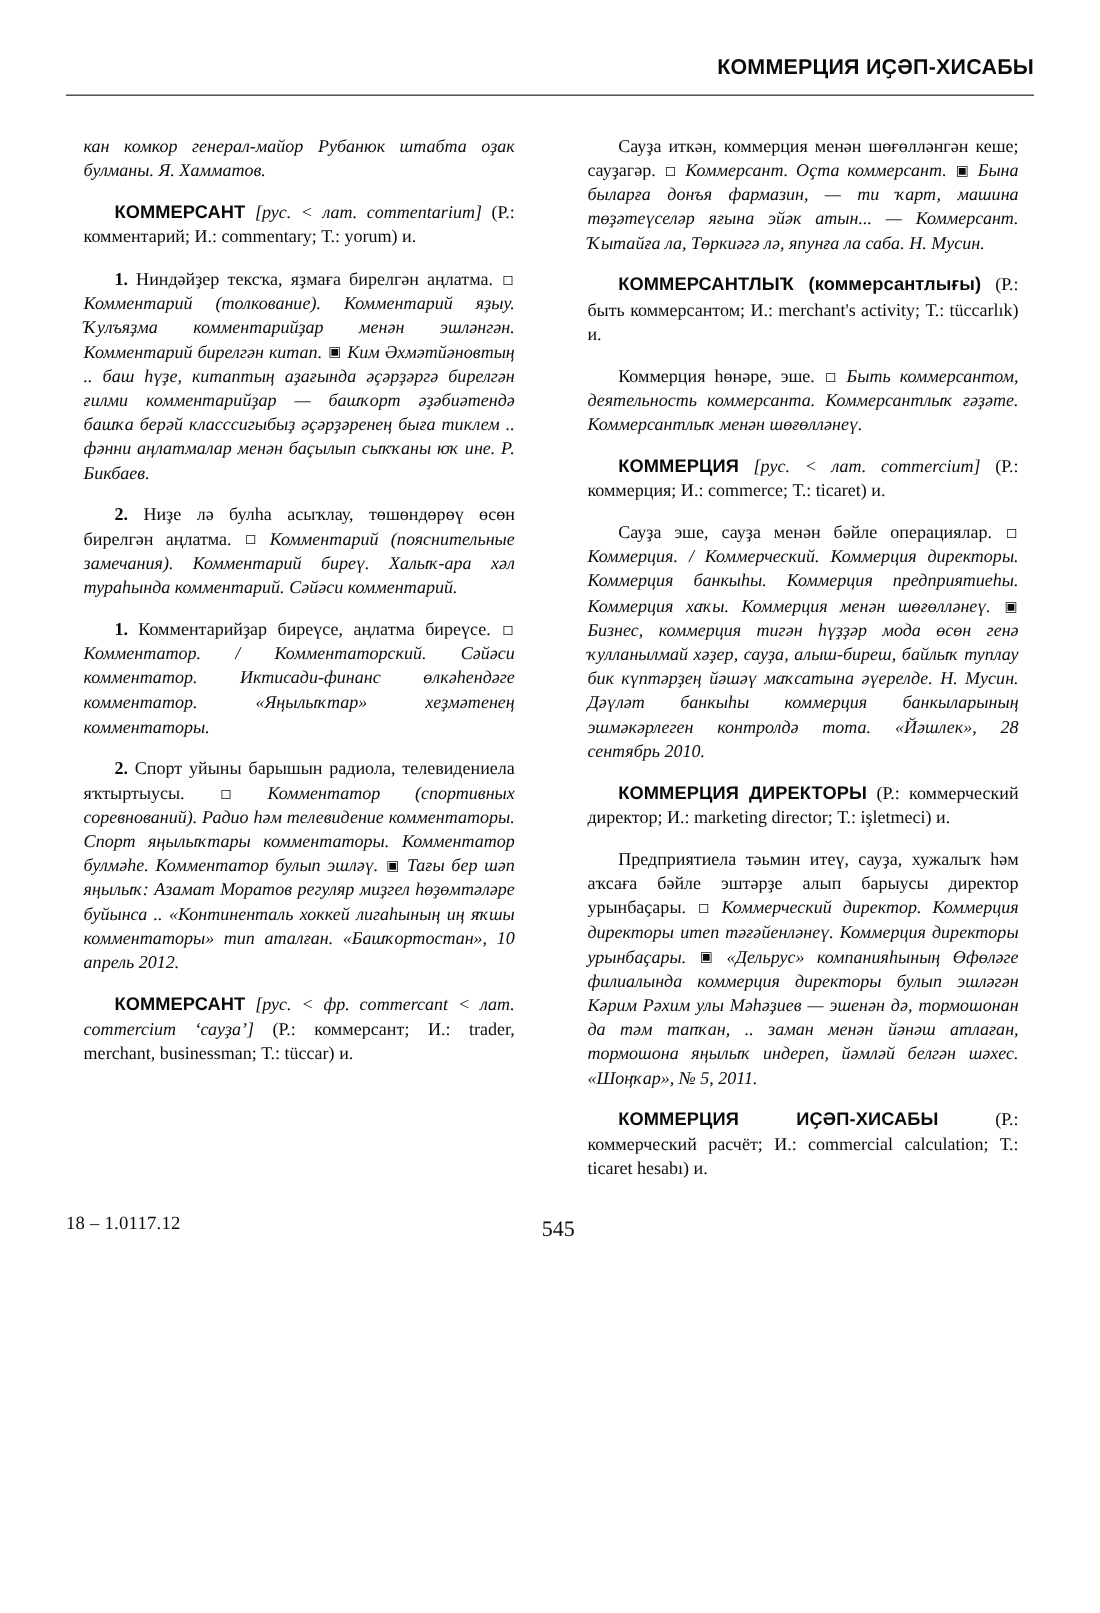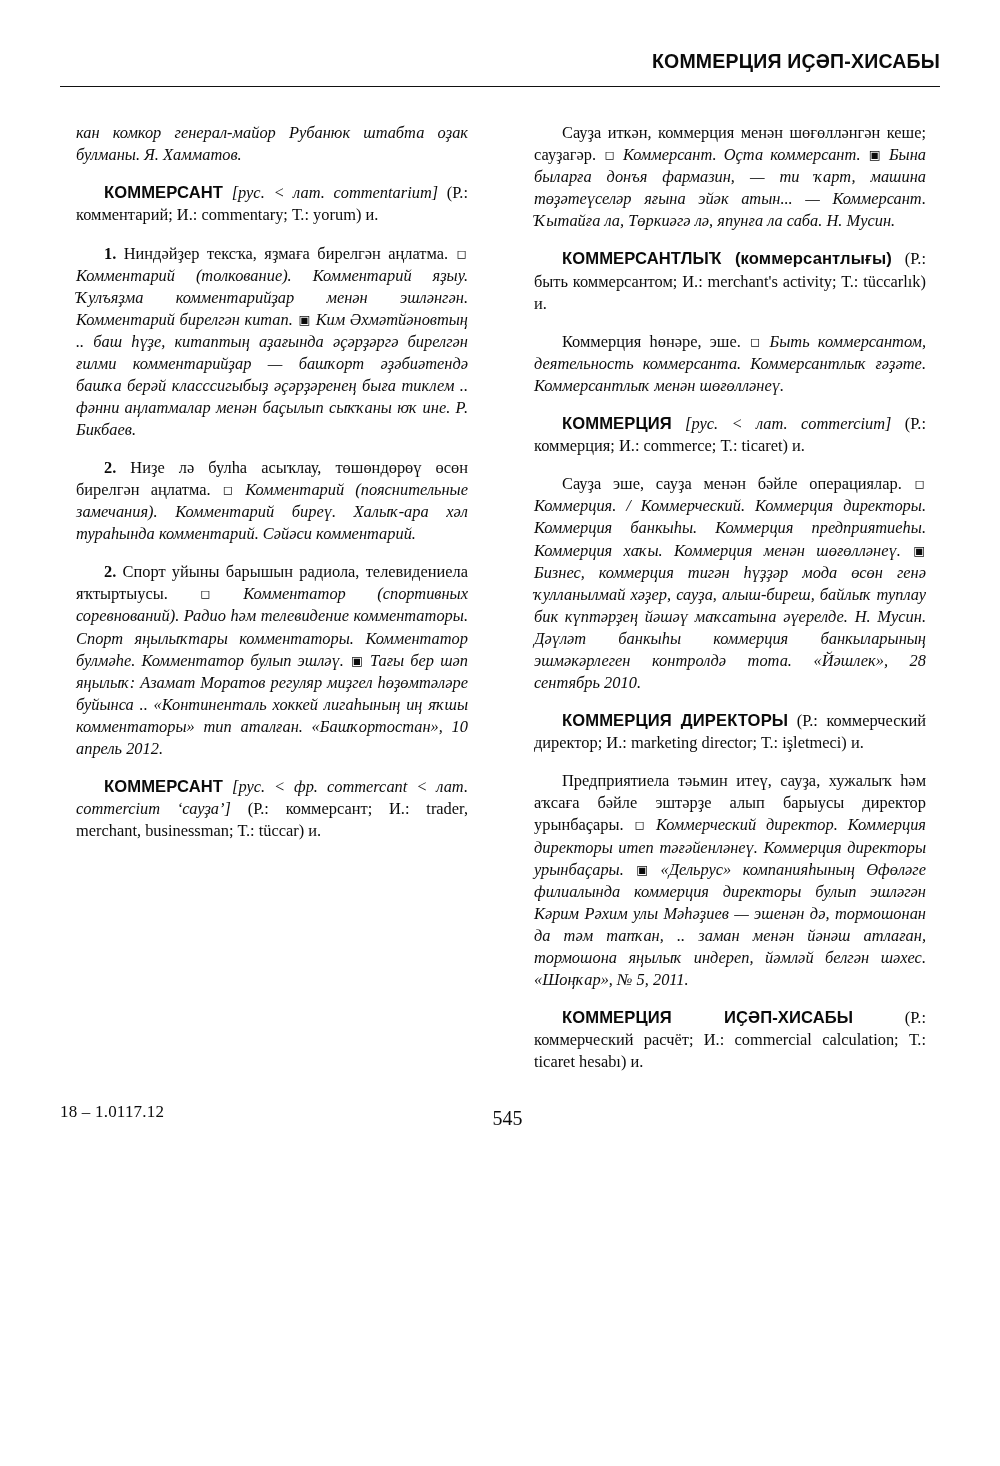--- a/index.html
+++ b/index.html
@@ -126,20 +126,24 @@
         <span><span>Ниндәйҙер тексҡа, яҙмаға бирелгән аңлатма. </span><span class="sq">◻</span><span class="it"> Комментарий (толкование). Комментарий яҙыу. Ҡулъяҙма комментарийҙар менән эшләнгән. Комментарий бирелгән китап. </span><span class="sqf">▣</span><span class="it"> Ким Әхмәтйәновтың .. баш һүҙе, китаптың аҙағында әҫәрҙәргә бирелгән ғилми комментарийҙар — башҡорт әҙәбиәтендә башҡа берәй класссигыбыҙ әҫәрҙәренең быға тиклем .. фәнни аңлатмалар менән баҫылып сыҡҡаны юҡ ине. Р. Бикбаев.</span></span>
       </p>
 
       <p class="ind">
         <span class="num">2.</span>
         <span><span>Ниҙе лә булһа асыҡлау, төшөндөрөү өсөн бирелгән аңлатма. </span><span class="sq">◻</span><span class="it"> Комментарий (пояснительные замечания). Комментарий биреү. Халыҡ-ара хәл тураһында комментарий. Сәйәси комментарий.</span></span>
       </p>
 
 
 
+      <p class="ind">
+        <span class="num">1.</span>
+        <span><span>Комментарийҙар биреүсе, аңлатма биреүсе. </span><span class="sq">◻</span><span class="it"> Комментатор. / Комментаторский. Сәйәси комментатор. Иктисади-финанс өлкәһендәге комментатор. «Яңылыҡтар» хеҙмәтенең комментаторы.</span></span>
+      </p>
 
       <p class="ind">
         <span class="num">2.</span>
         <span><span>Спорт уйыны барышын радиола, телевидениела яҡтыртыусы. </span><span class="sq">◻</span><span class="it"> Комментатор (спортивных соревнований). Радио һәм телевидение комментаторы. Спорт яңылыҡтары комментаторы. Комментатор булмәһе. Комментатор булып эшләү. </span><span class="sqf">▣</span><span class="it"> Тағы бер шәп яңылыҡ: Азамат Моратов регуляр миҙгел һөҙөмтәләре буйынса .. «Континенталь хоккей лигаһының иң яҡшы комментаторы» тип аталған. «Башҡортостан», 10 апрель 2012.</span></span>
       </p>
 
       <p class="ind">
         <span class="hw">КОММЕРСАНТ</span>
         <span> <span class="it">[рус. &lt; фр. commercant &lt; лат. commercium ‘сауҙа’]</span></span>
         <span>(Р.: коммерсант; И.: trader, merchant, businessman; Т.: tüccar) и.</span>

